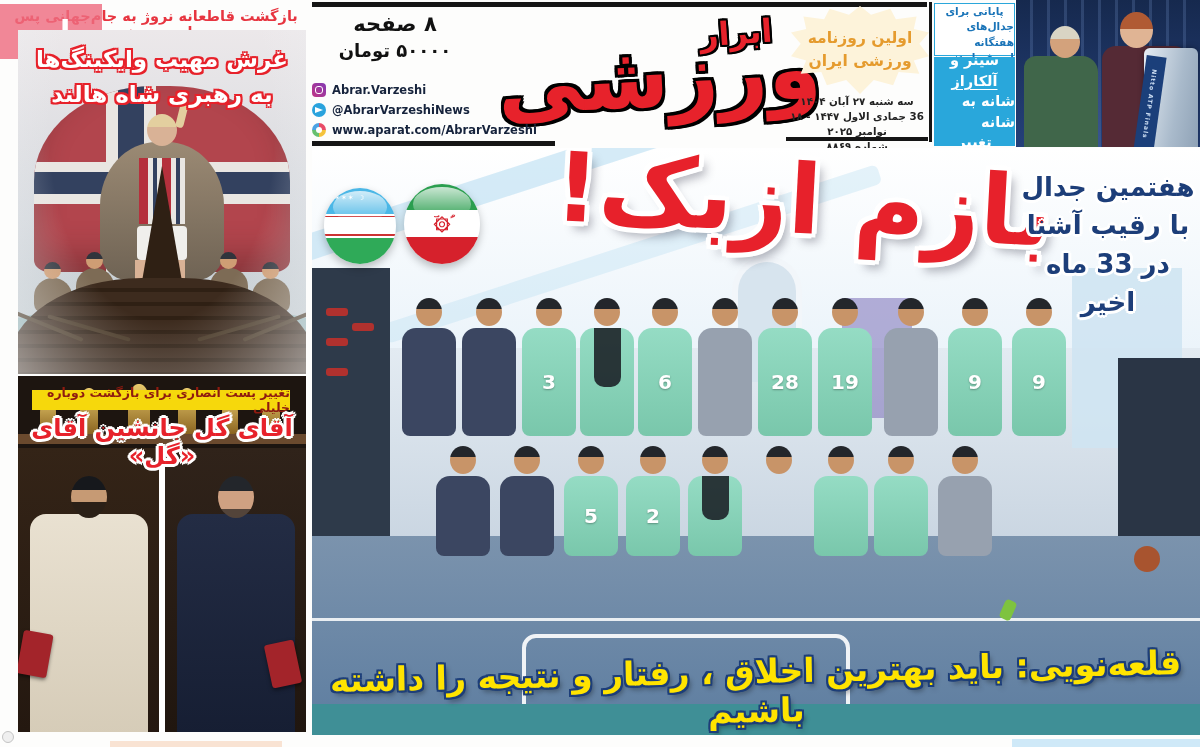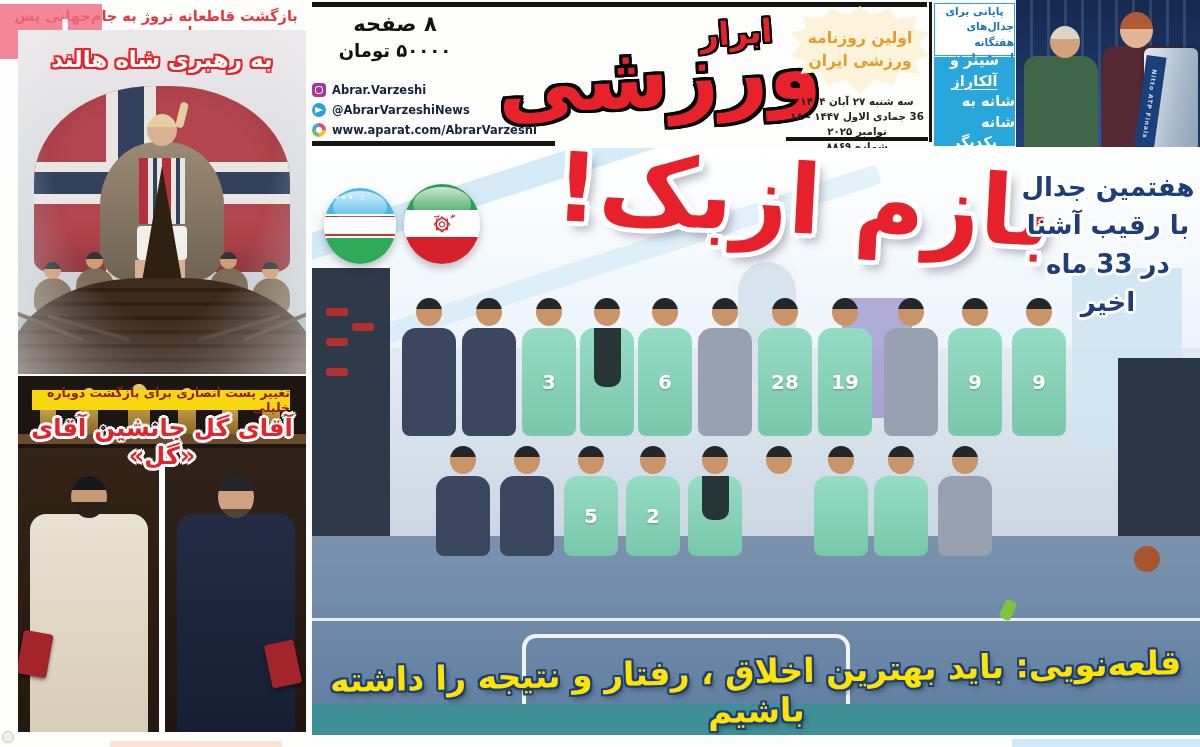--- a/index.html
+++ b/index.html
@@ -227,21 +227,21 @@
 
   <div class="abs tbox1">
     <div>پایانی برای</div>
     <div>جدال‌های هفتگانه</div>
     <div>این فصل تنیس</div>
   </div>
   <div class="abs tbox2">
     <div>سینر و</div>
     <div class="und">آلکاراز</div>
     <div>شانه به شانه</div>
-    <div class="und">یکدیگر</div>
+    <div class="und">تغییر</div>
   </div>
 
   <div class="abs tennis">
     <div class="streaks"></div>
     <div class="abs alc-body"></div>
     <div class="abs alc-head"></div>
     <div class="abs sin-body"></div>
     <div class="abs sin-head"></div>
     <div class="abs trophy">
       <div class="band">
@@ -250,20 +250,21 @@
     </div>
   </div>
 
   <div class="abs hl-kicker">بازگشت قاطعانه نروژ به جام‌جهانی پس از سه دهه</div>
   <div class="abs wm">
     <span>ـــار</span>
   </div>
 
   <div class="abs hl">
     <div class="hl-headline or">
+      <div>غرش مهیب وایکینگ‌ها</div>
       <div>به رهبری شاه هالند</div>
     </div>
     <div class="sail">
       <div class="vw"></div>
         <div class="hw"></div>
         <div class="vn"></div>
         <div class="hn"></div>
     </div>
     <div class="viking">
       <div class="vk-pony"></div>

